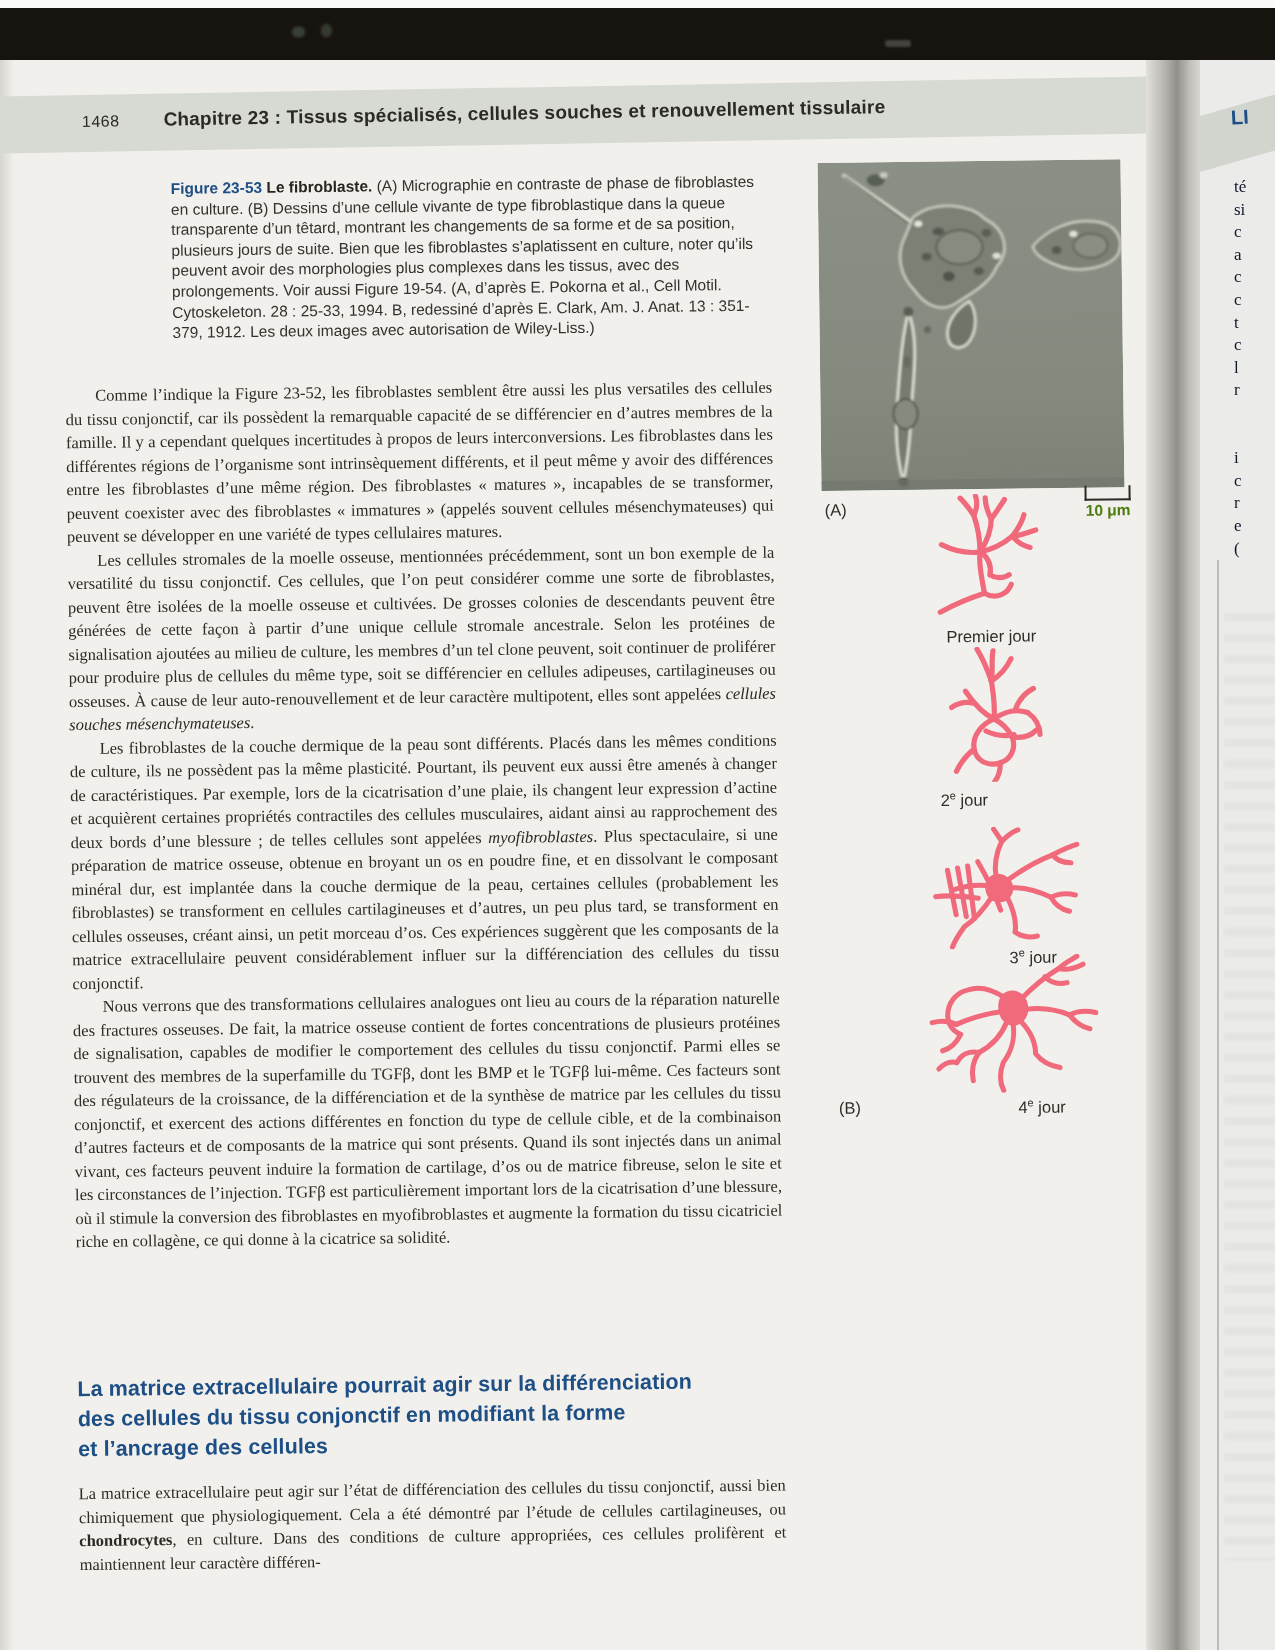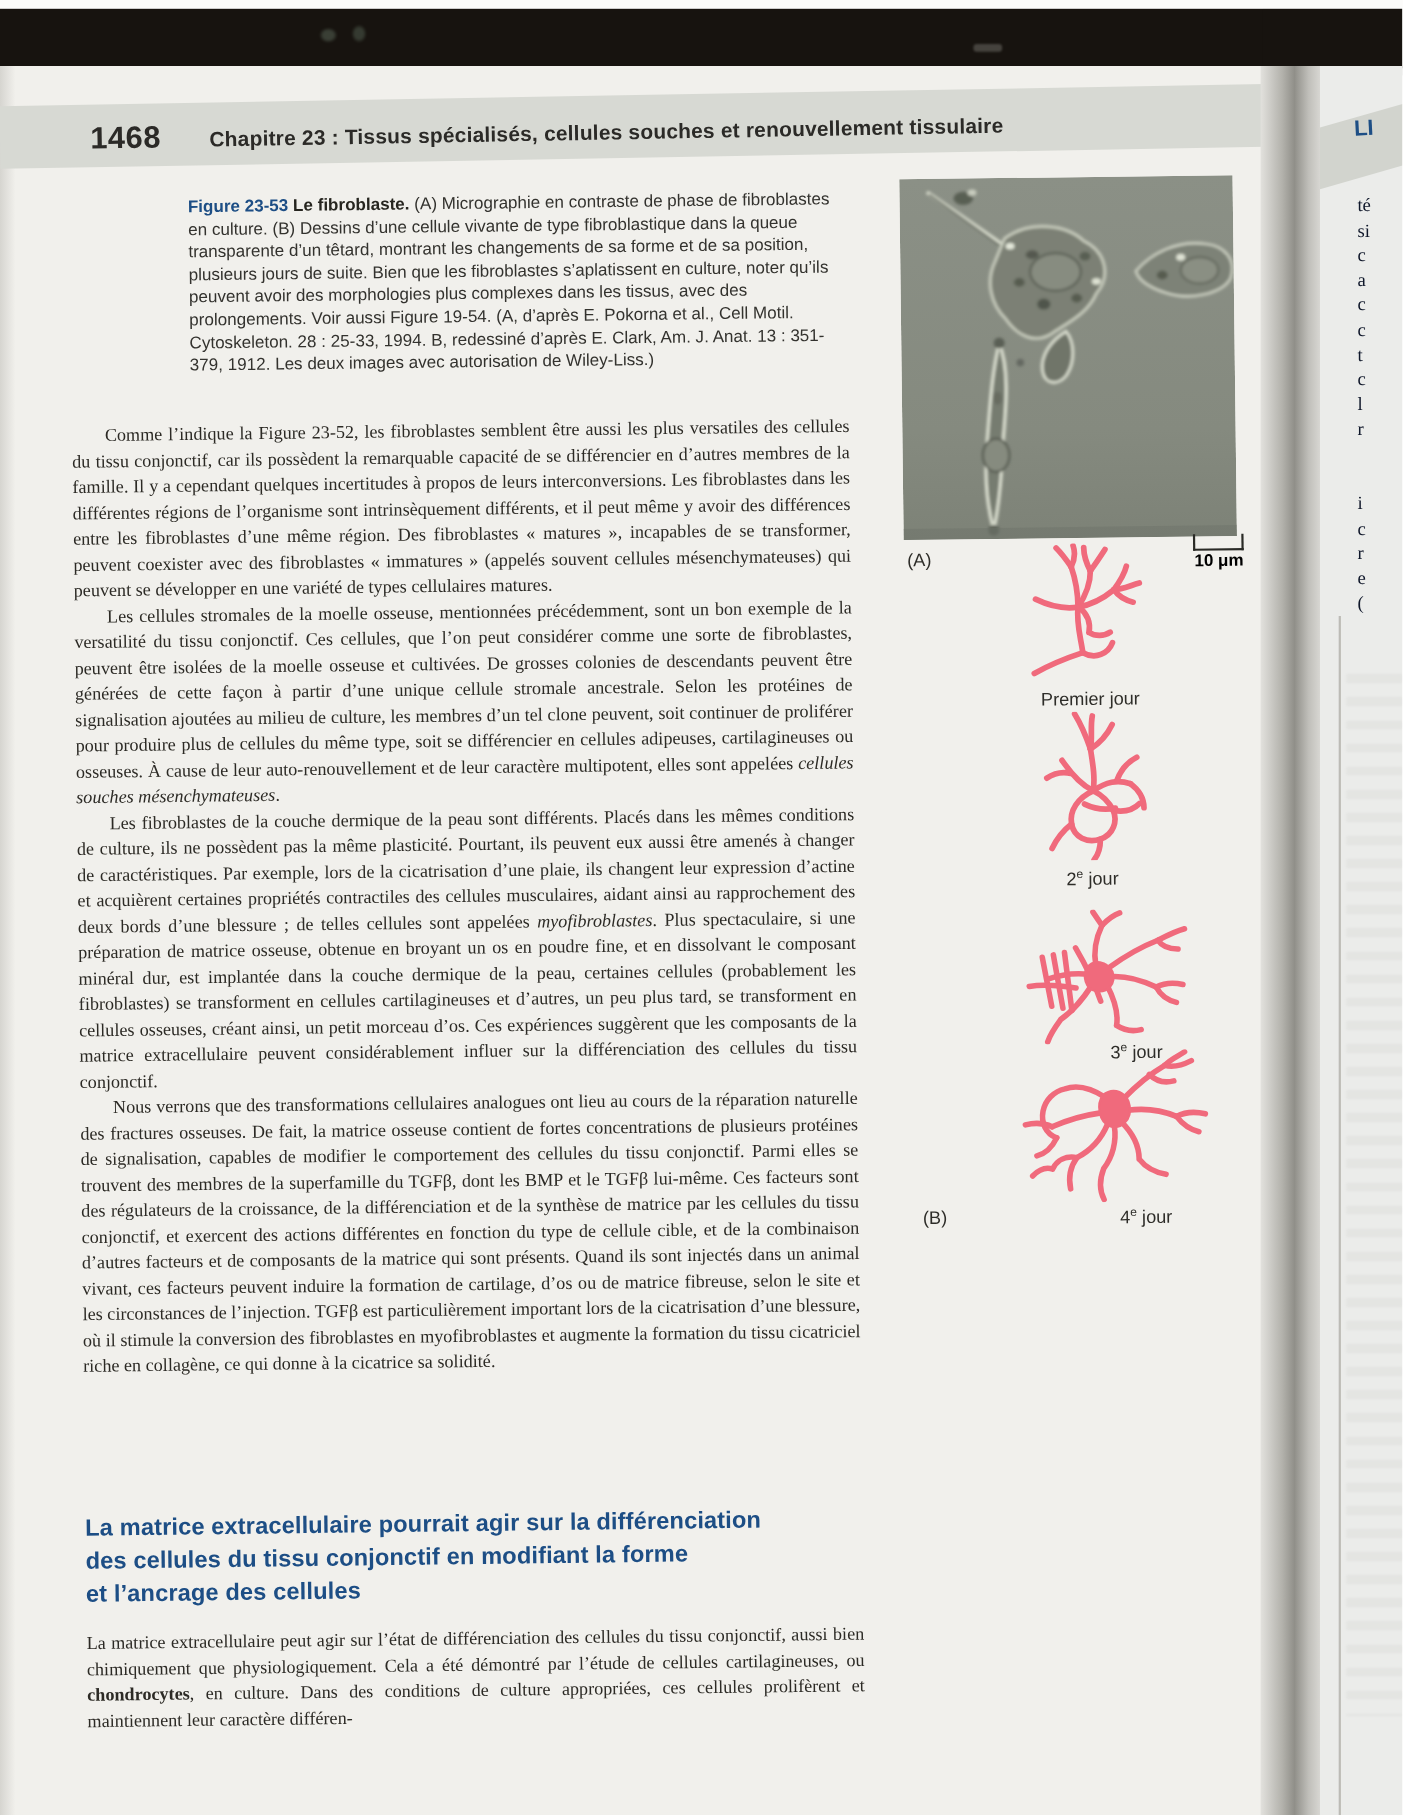--- a/index.html
+++ b/index.html
@@ -14,36 +14,36 @@
                    radial-gradient(ellipse 10px 12px at 70% 45%,#546253 0 40%,transparent 70%);
         filter:blur(1px);}
   .mark-speck{position:absolute;left:885px;top:40px;width:26px;height:7px;background:#6c6a64;opacity:.55;border-radius:3px;filter:blur(1px);}
   
   .book-page{position:absolute;left:0;top:60px;width:1150px;height:1590px;background:#f1f0ec;}
   .book-page::before{content:"";position:absolute;left:0;top:0;width:14px;height:100%;
         background:linear-gradient(90deg,rgba(90,88,80,.18),rgba(90,88,80,0));}
   .header-band{position:absolute;left:0;top:96px;width:1150px;height:57px;background:#d7d9d3;
         transform:rotate(-1deg);transform-origin:30px 50%;}
   .header-row{position:absolute;left:82px;top:15px;display:flex;align-items:baseline;gap:44px;color:#2b2a27;}
-  .pg-num{font-size:28px;font-weight:bold;letter-spacing:.5px;}
+  .pg-num{font-size:16px;font-weight:normal;letter-spacing:.5px;}
   .chap-title{font-size:19px;font-weight:bold;letter-spacing:.2px;}
   
   .content{position:absolute;left:0;top:0;width:1150px;height:1650px;
         transform:rotate(-0.7deg);transform-origin:90px 1600px;}
   
   .fig-caption{position:absolute;left:188px;top:180px;width:604px;
         font-size:15.5px;line-height:20.6px;color:#33322e;text-align:left;}
   .fig-label{color:#1d4e85;font-weight:bold;}
   .fig-title{font-weight:bold;color:#26251f;}
   
   .micro{position:absolute;left:835px;top:172px;width:303px;height:328px;}
   .panel-a{position:absolute;left:838px;top:510px;font-size:16.5px;color:#2e2d29;}
   .scalebar{position:absolute;left:1098px;top:498px;width:42px;height:13px;
         border-left:2px solid #2a2a26;border-right:2px solid #2a2a26;border-bottom:2px solid #2a2a26;}
-  .scalelabel{position:absolute;left:1099px;top:514px;font-size:15.5px;font-weight:bold;color:#000000;}
+  .scalelabel{position:absolute;left:1099px;top:514px;font-size:15.5px;font-weight:bold;color:#4d7c0f;}
   
   .draw{position:absolute;}
   .day-label{position:absolute;font-size:16.5px;color:#2e2d29;transform:translateX(-50%);white-space:nowrap;}
   .day-label sup{font-size:11px;}
   .panel-b{position:absolute;left:845px;top:1108px;font-size:16.5px;color:#2e2d29;}
   
   .bodycol{position:absolute;left:80px;width:707px;
         font-family:"Liberation Serif",serif;font-size:16.5px;line-height:23.5px;
         color:#2c2a25;text-align:justify;}
   .b1{top:384px;} .b2{top:1482px;}
@@ -168,21 +168,21 @@
         <path d="M58,72 C70,64 80,62 92,66"></path>
         <path d="M80,62 C84,52 90,46 98,42"></path>
         <path d="M92,66 C100,72 104,80 104,88"></path>
         <path d="M58,72 C44,78 36,90 38,102 C40,114 52,120 64,116 C76,112 80,100 76,90 C72,82 66,76 58,72"></path>
         <path d="M38,102 C30,108 24,116 20,124"></path>
         <path d="M64,116 C64,124 62,130 58,135"></path>
         <path d="M76,90 C86,92 94,90 100,84"></path>
         <path d="M50,84 C58,88 68,90 78,88"></path>
       </g>
     </svg>
-    <div class="day-label" style="left:1003px;top:800px;"><span>2</span><sup>e</sup><span> jour</span></div>
+    <div class="day-label" style="left:974px;top:800px;"><span>2</span><sup>e</sup><span> jour</span></div>
 
     <svg class="draw" style="left:928px;top:838px;" width="162" height="122" viewBox="0 0 160 120">
       <g fill="none" stroke="#f06a7c" stroke-width="5" stroke-linecap="round">
         <path d="M70,58 C56,56 44,58 32,62"></path>
         <path d="M28,42 L36,86"></path>
         <path d="M38,40 L46,88"></path>
         <path d="M48,38 L54,90"></path>
         <path d="M16,68 C30,66 44,68 58,70"></path>
         <path d="M76,50 C74,38 76,26 82,14"></path>
         <path d="M82,14 C78,8 76,5 74,2"></path>

